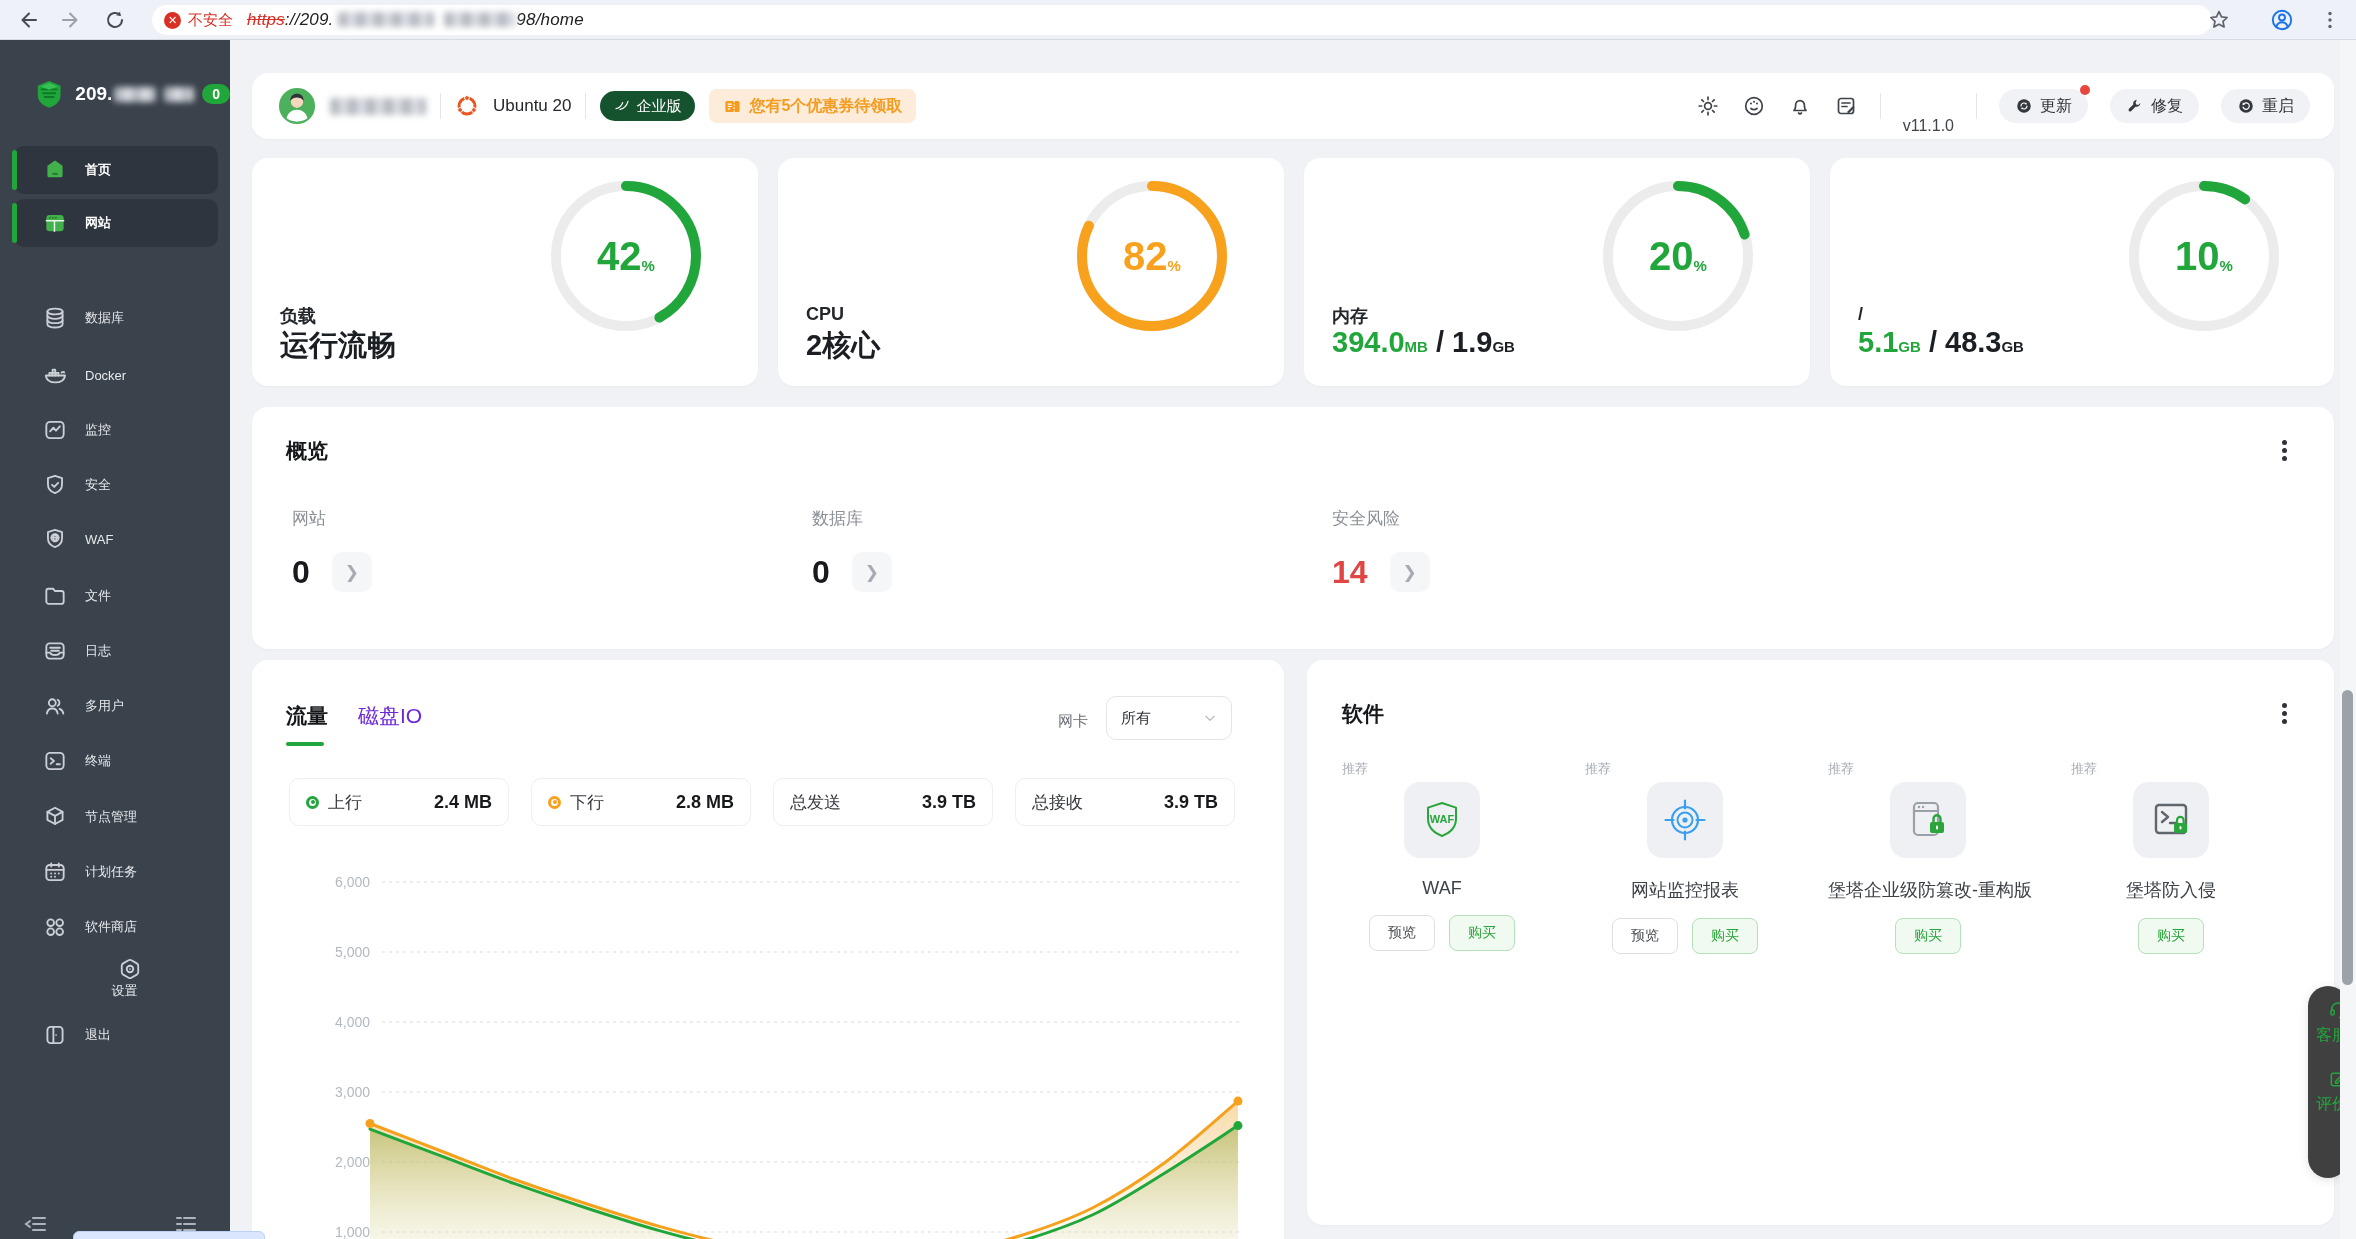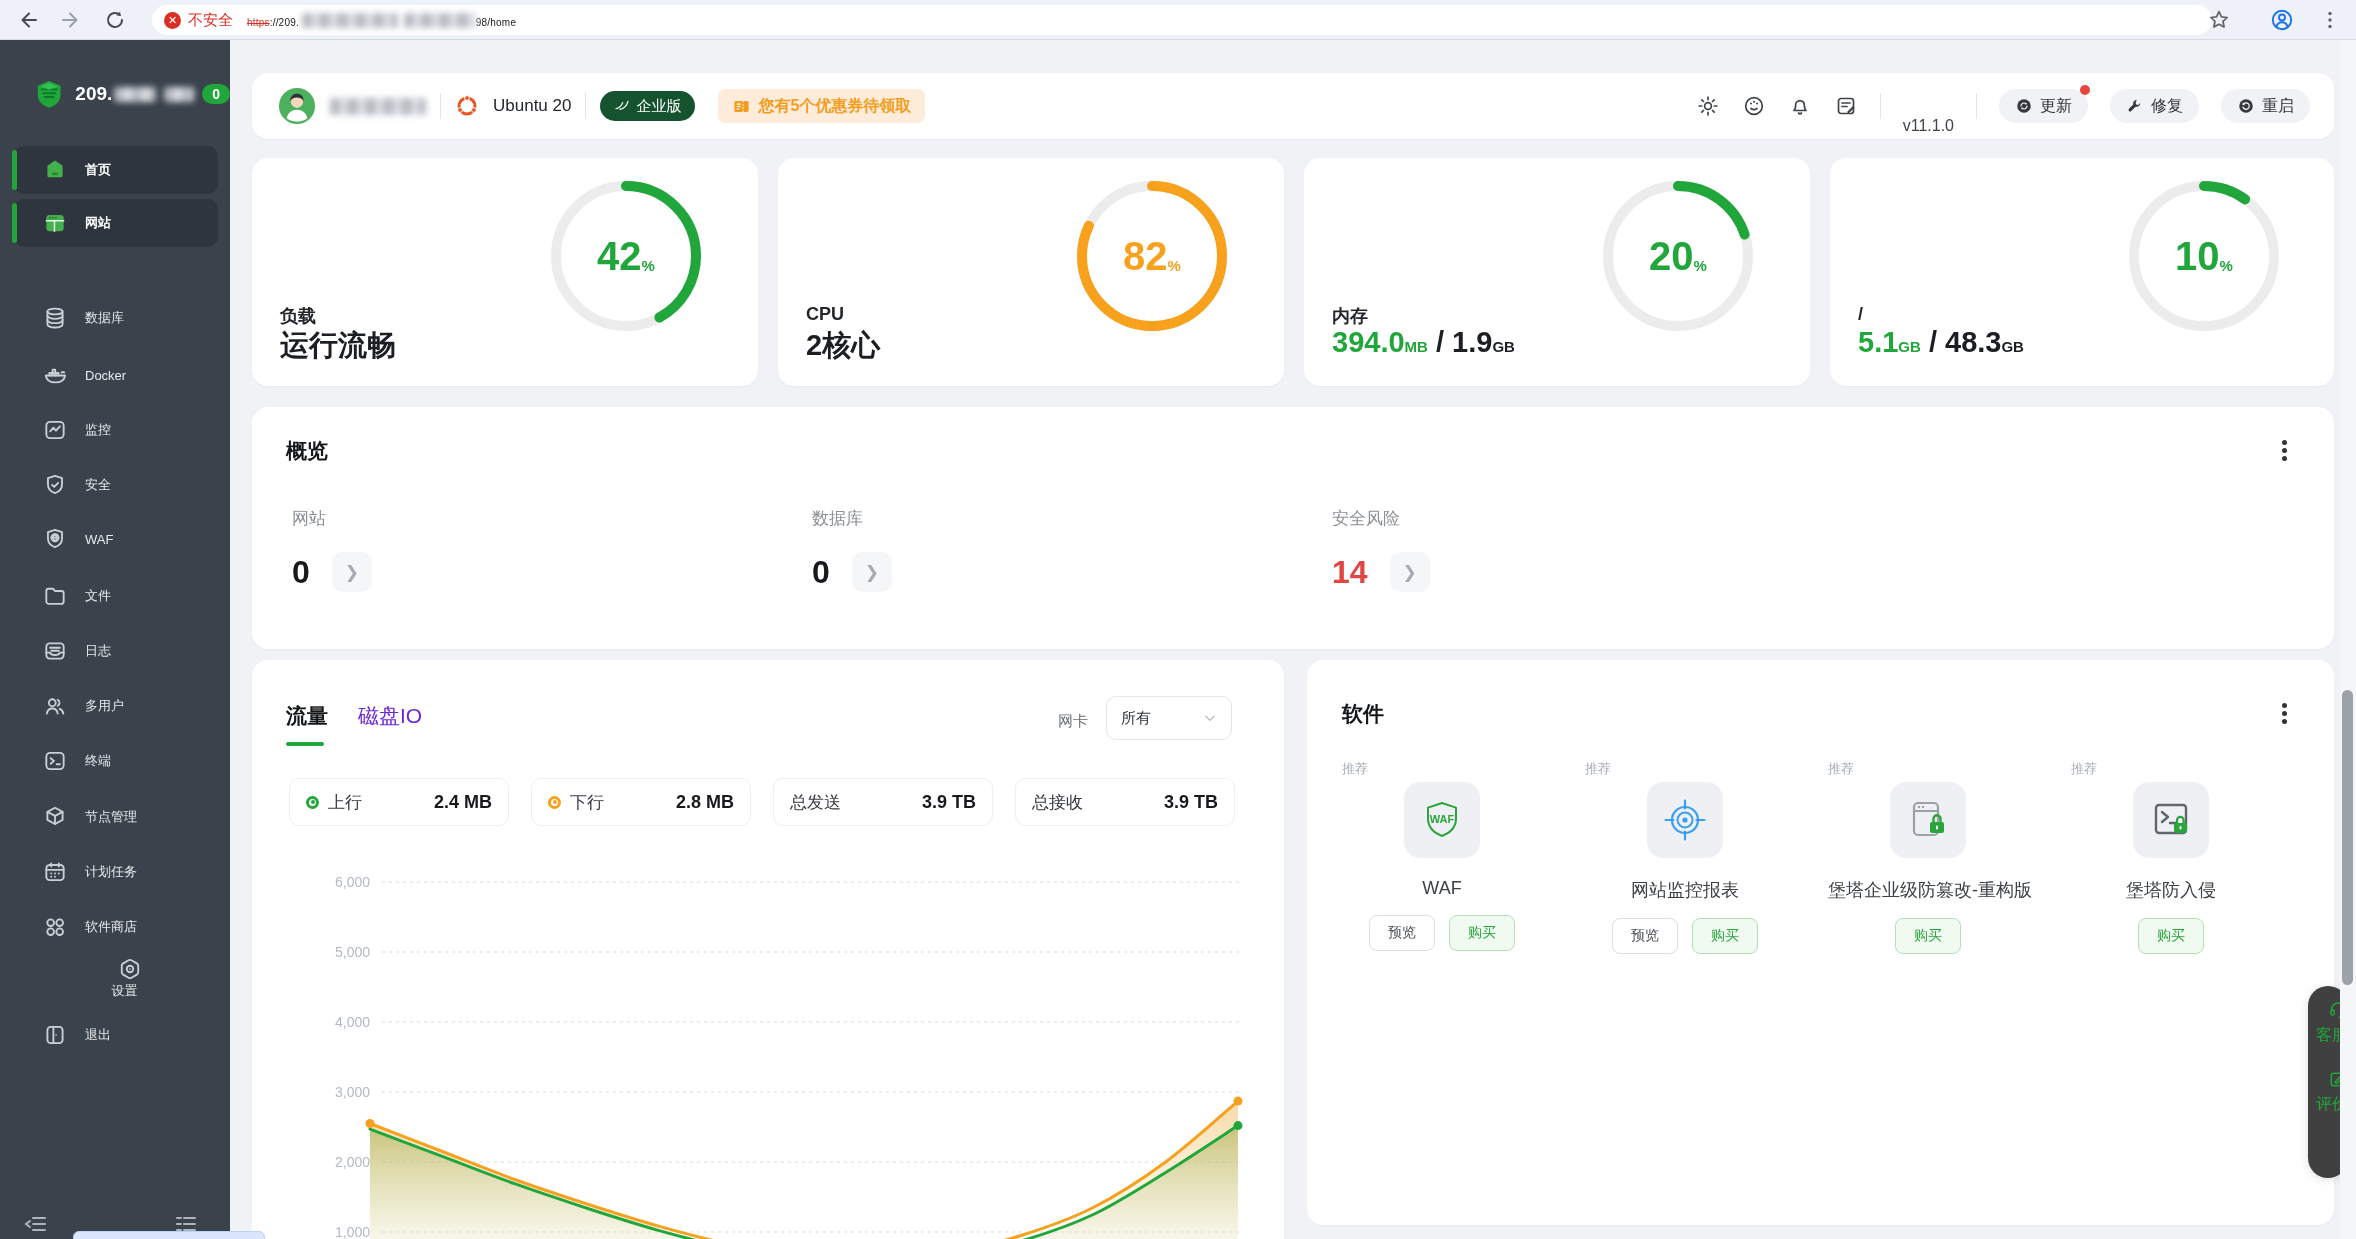--- a/index.html
+++ b/index.html
@@ -6,21 +6,21 @@
   *{box-sizing:border-box;font-family:"Liberation Sans","DejaVu Sans",sans-serif;}
   #root{position:relative;width:2356px;height:1239px;overflow:hidden;background:#f0f2f5;}
   .abs{position:absolute;}
 
   
   #toolbar{left:0;top:0;width:2356px;height:40px;background:#eef1f8;border-bottom:1px solid #d7dae0;}
   .nav-ic{top:8px;width:24px;height:24px;}
   #omnibox{left:152px;top:5px;width:2060px;height:30px;background:#ffffff;border-radius:15px;display:flex;align-items:center;padding-left:12px;}
   .chip-x{width:17px;height:17px;border-radius:50%;background:#d93025;color:#fff;font-size:11px;font-weight:bold;display:flex;align-items:center;justify-content:center;}
   .chip-txt{color:#d93025;font-size:15px;margin:0 14px 0 7px;}
-  .url{font-size:10px;color:#202124;letter-spacing:.2px;}
+  .url{font-size:17px;color:#202124;letter-spacing:.2px;font-style:italic;}
   .url .scheme{color:#d93025;text-decoration:line-through;}
   .blur-blob{display:inline-block;height:15px;border-radius:3px;vertical-align:-2px;
     background:repeating-linear-gradient(90deg,#b6bac1 0 9px,#d8dbe0 9px 18px);filter:blur(3px);}
   
   #sidebar{left:0;top:40px;width:230px;height:1199px;background:#3a424c;}
   #logo-row{left:0;top:30px;width:230px;height:48px;}
   .logo-name{color:#fff;font-size:19px;font-weight:bold;}
   .badge-0{background:#21a63b;color:#fff;font-size:14px;font-weight:bold;border-radius:11px;padding:2px 10px;}
   .s-item{position:absolute;left:14px;width:204px;height:48px;border-radius:10px;display:flex;align-items:center;cursor:pointer;}
   .s-item .bar{display:none;}
@@ -313,21 +313,21 @@
           <circle cx="18.9" cy="16" r="2.4" fill="#e95420" stroke="#fff" stroke-width="1"></circle>
         </svg>
       <span style="font-size:17px;color:#24282c;">Ubuntu 20</span>
       <span class="vdiv"></span>
       <span class="ed-badge">
           <svg style="width:16px;height:16px;" viewBox="0 0 24 24">
             <path d="M3 16c5-1 8-4 10-9M21 5c-2 7-6 11-12 12" stroke="#fff" stroke-width="1.8" fill="none" stroke-linecap="round"></path>
           </svg>
           <span>企业版</span>
         </span>
-      <span class="coupon" style="margin-left:9px;">
+      <span class="coupon" style="margin-left:0;">
           <svg style="width:19px;height:19px;margin-right:7px;" viewBox="0 0 24 24">
             <rect x="3" y="5" width="18" height="14" rx="2" fill="#f49c1f"></rect>
             <path d="M14 5v14" stroke="#fff" stroke-width="1.4" stroke-dasharray="2 2"></path>
             <path d="M6 9h5M6 12h5M6 15h3" stroke="#fff" stroke-width="1.4"></path>
           </svg>
           <span>您有5个优惠券待领取</span>
         </span>
     </div>
 
     <div class="abs" style="right:24px;top:0;height:66px;display:flex;align-items:center;gap:22px;">

